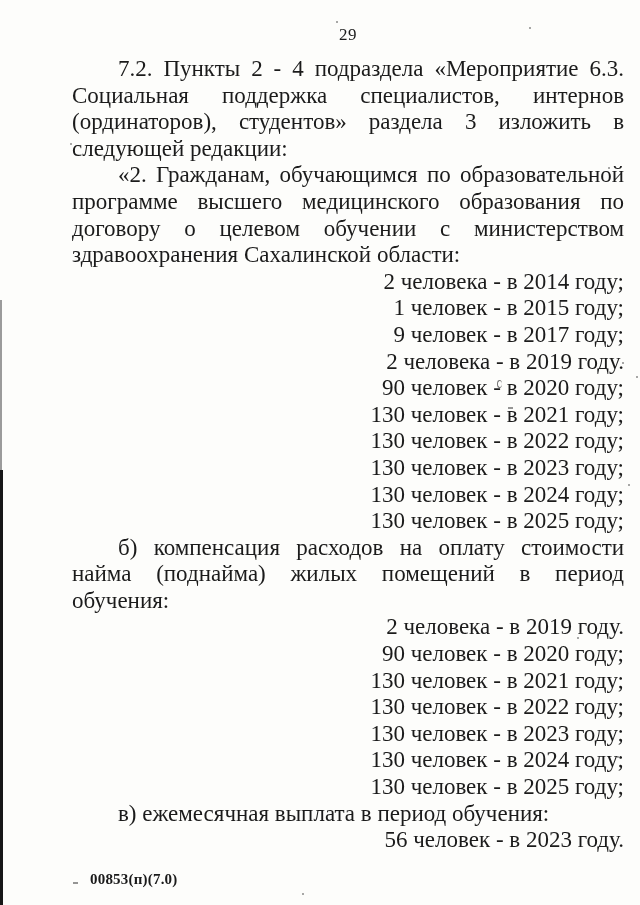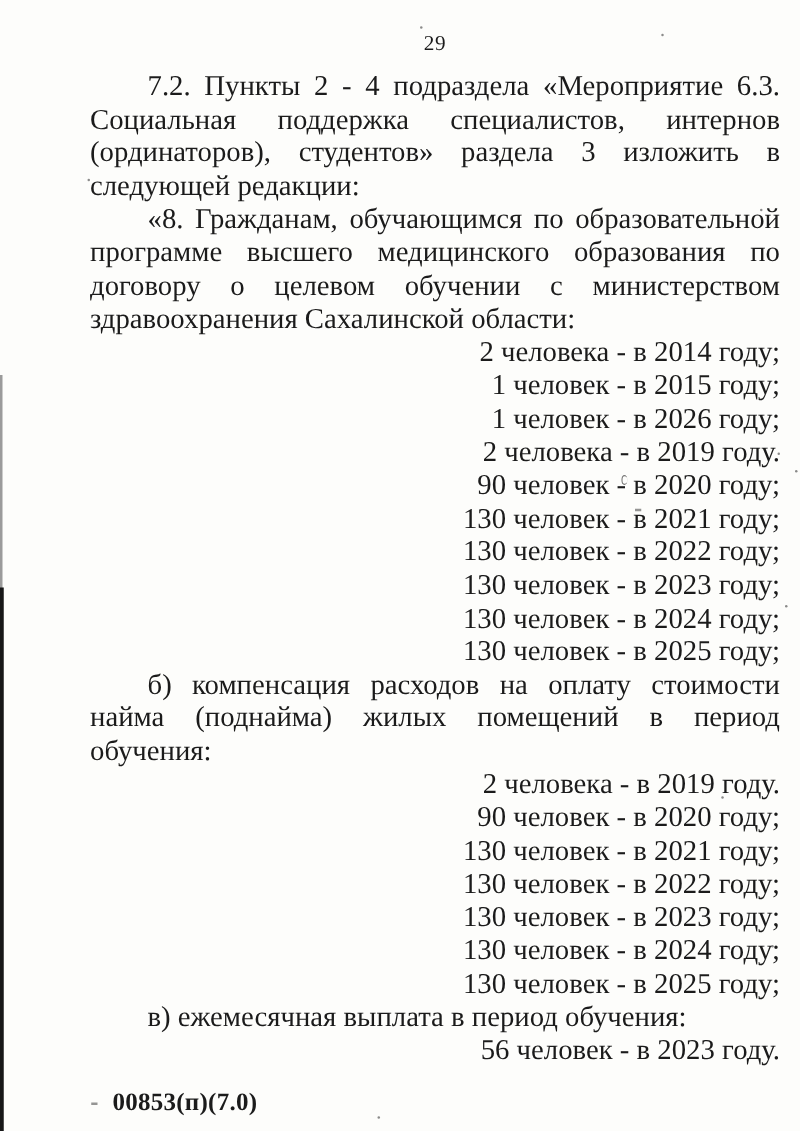--- a/index.html
+++ b/index.html
@@ -41,21 +41,21 @@
   .item {
     margin: 0;
     padding-left: 46px;
     text-align: right;
     white-space: nowrap;
   }
   .footer-code {
     position: absolute;
     top: 871px;
     left: 90px;
-    font-size: 20px;
+    font-size: 15px;
     font-weight: bold;
     letter-spacing: 0.2px;
   }
   
   .scan-edge-gray {
     position: absolute;
     left: 0;
     top: 300px;
     width: 2px;
     height: 172px;
@@ -100,24 +100,24 @@
 
 <div class="page">
 
   <div class="scan-edge-gray"></div>
   <div class="scan-edge-black"></div>
 
   <div class="page-number">29</div>
 
   <div class="content">
     <p class="para">7.2. Пункты 2 - 4 подраздела «Мероприятие 6.3. Социальная поддержка специалистов, интернов (ординаторов), студентов» раздела 3 изложить в следующей редакции:</p>
-    <p class="para">«8. Гражданам, обучающимся по образовательной программе высшего медицинского образования по договору о целевом обучении с министерством здравоохранения Сахалинской области:</p>
+    <p class="para">«2. Гражданам, обучающимся по образовательной программе высшего медицинского образования по договору о целевом обучении с министерством здравоохранения Сахалинской области:</p>
     <p class="item">2 человека - в 2014 году;</p>
     <p class="item">1 человек - в 2015 году;</p>
-    <p class="item">1 человек - в 2026 году;</p>
+    <p class="item">9 человек - в 2017 году;</p>
     <p class="item">2 человека - в 2019 году.</p>
     <p class="item">90 человек - в 2020 году;</p>
     <p class="item">130 человек - в 2021 году;</p>
     <p class="item">130 человек - в 2022 году;</p>
     <p class="item">130 человек - в 2023 году;</p>
     <p class="item">130 человек - в 2024 году;</p>
     <p class="item">130 человек - в 2025 году;</p>
     <p class="para">б) компенсация расходов на оплату стоимости найма (поднайма) жилых помещений в период обучения:</p>
     <p class="item">2 человека - в 2019 году.</p>
     <p class="item">90 человек - в 2020 году;</p>

